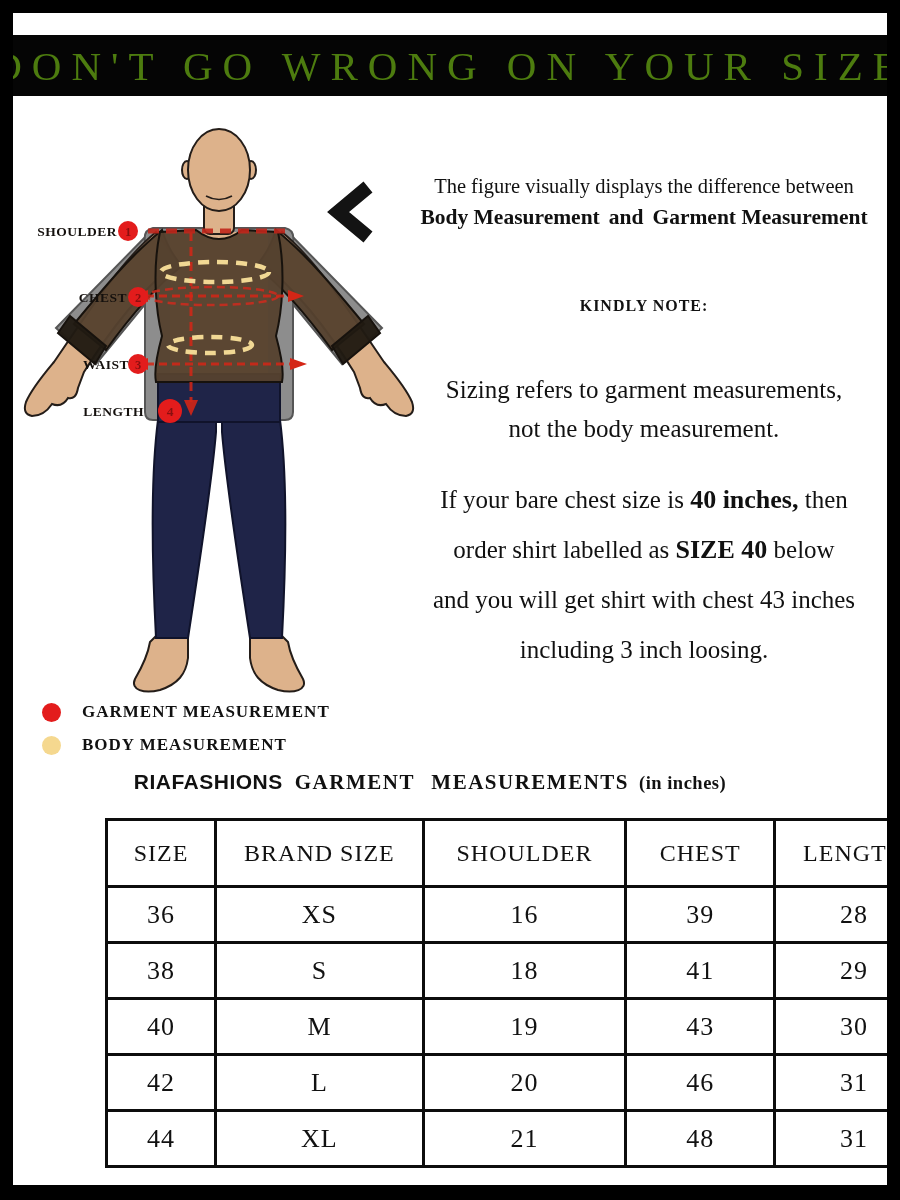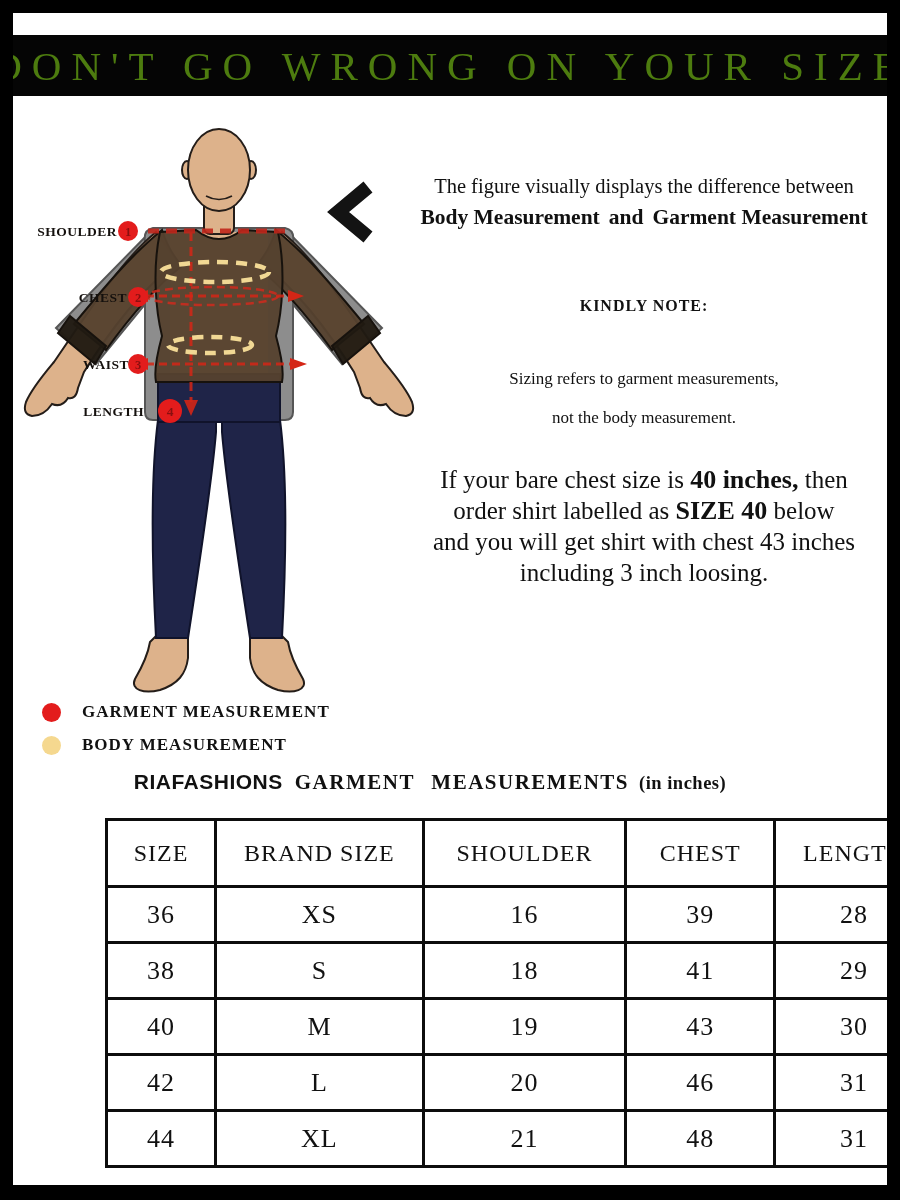--- a/index.html
+++ b/index.html
@@ -16,22 +16,22 @@
   .titlebar span{
     color:#4d7c0f;font-weight:normal;font-size:41px;letter-spacing:10px;white-space:nowrap;
     font-family:"Liberation Serif",serif;
   }
   
   .rcol{position:absolute;left:408px;width:472px;text-align:center;}
   .intro{top:171px;font-size:20.5px;line-height:31px;}
   .intro .b{font-weight:bold;font-size:21.5px;}
   .intro .mid{font-weight:bold;font-size:21.5px;margin:0 9px;}
   .kindly{top:297px;font-size:16px;font-weight:bold;letter-spacing:1px;}
-  .note{top:359px;font-size:17px;line-height:39px;}
-  .example{top:464px;font-size:25px;line-height:31px;}
+  .note{top:370px;font-size:25px;line-height:39px;}
+  .example{top:475px;font-size:25px;line-height:50px;}
   .example b{font-size:26px;}
   
   .legend{position:absolute;left:42px;top:702px;}
   .legend-row{display:flex;align-items:center;margin-bottom:13px;}
   .legend-dot{width:19px;height:19px;border-radius:50%;margin-right:21px;flex:0 0 auto;}
   .legend-dot.red{background:#e31c1c;}
   .legend-dot.yellow{background:#f5d88f;}
   .legend-label{font-weight:bold;font-size:17px;letter-spacing:1px;}
   
   .tabletitle{position:absolute;left:0;right:40px;top:770px;text-align:center;white-space:nowrap;}

